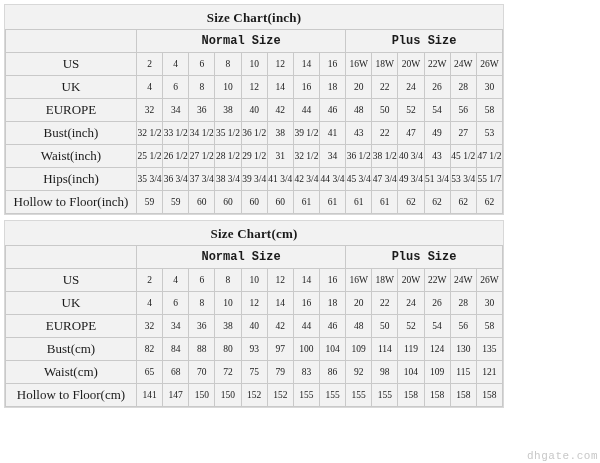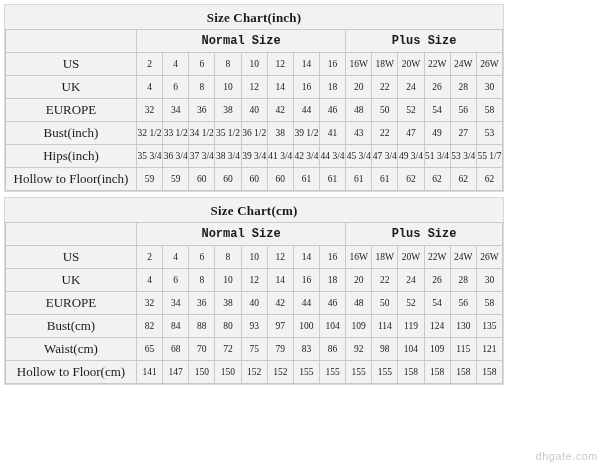--- a/index.html
+++ b/index.html
@@ -71,21 +71,21 @@
     background: #f2f2f2;
   }
   .cm-table td {
     height: 22px;
   }
   .first-col { width: 130px; }
   .watermark {
     position: absolute;
     right: 2px;
     bottom: 1px;
-    font-family: Liberation Sans, sans-serif;
+    font-family: Liberation Mono, monospace;
     font-size: 11px;
     color: #c8c8c8;
     letter-spacing: 0.5px;
   }
 </style>
 </head>
 <body>
 
 <div class="page">
 
@@ -160,20 +160,37 @@
             <td>39 1/2</td>
             <td>41</td>
             <td>43</td>
             <td>22</td>
             <td>47</td>
             <td>49</td>
             <td>27</td>
             <td>53</td>
           </tr>
           <tr>
+            <td class="rowlabel first-col">Waist(inch)</td>
+            <td>25 1/2</td>
+            <td>26 1/2</td>
+            <td>27 1/2</td>
+            <td>28 1/2</td>
+            <td>29 1/2</td>
+            <td>31</td>
+            <td>32 1/2</td>
+            <td>34</td>
+            <td>36 1/2</td>
+            <td>38 1/2</td>
+            <td>40 3/4</td>
+            <td>43</td>
+            <td>45 1/2</td>
+            <td>47 1/2</td>
+          </tr>
+          <tr>
             <td class="rowlabel first-col">Hips(inch)</td>
             <td>35 3/4</td>
             <td>36 3/4</td>
             <td>37 3/4</td>
             <td>38 3/4</td>
             <td>39 3/4</td>
             <td>41 3/4</td>
             <td>42 3/4</td>
             <td>44 3/4</td>
             <td>45 3/4</td>

